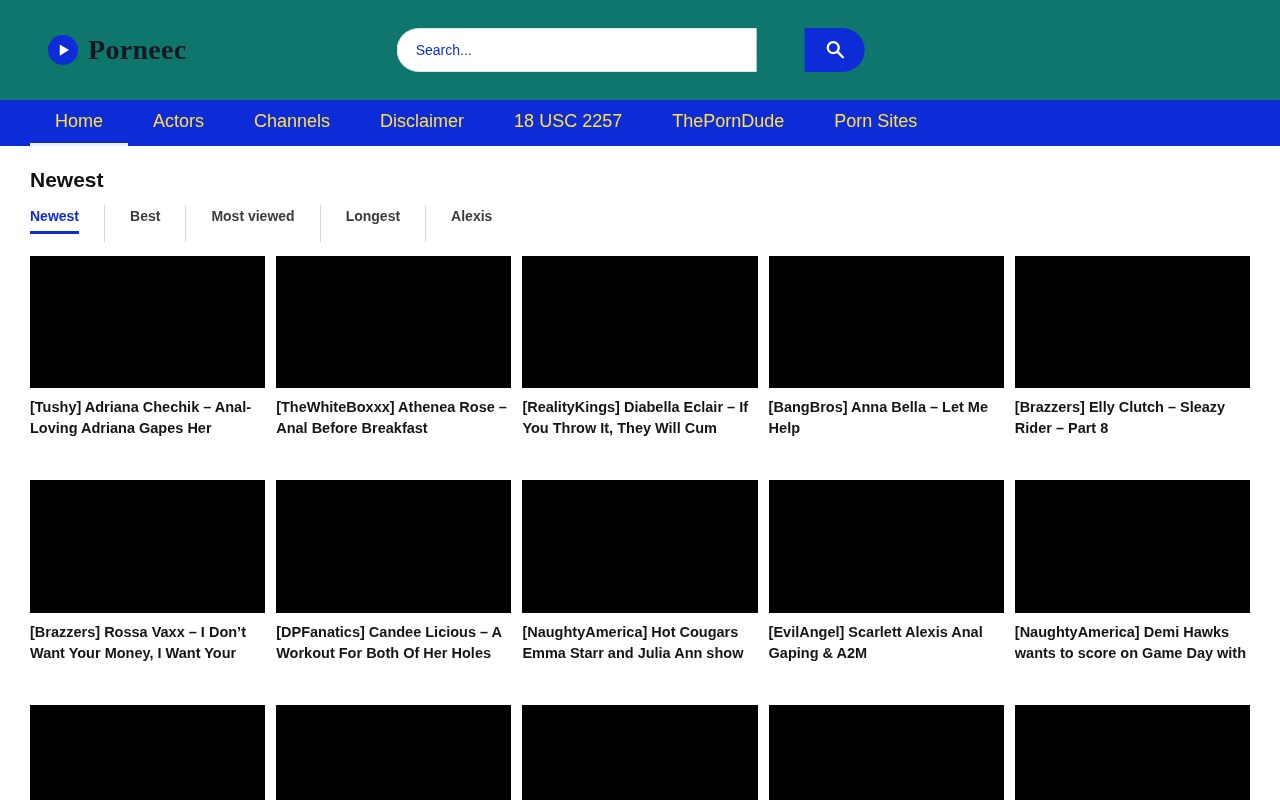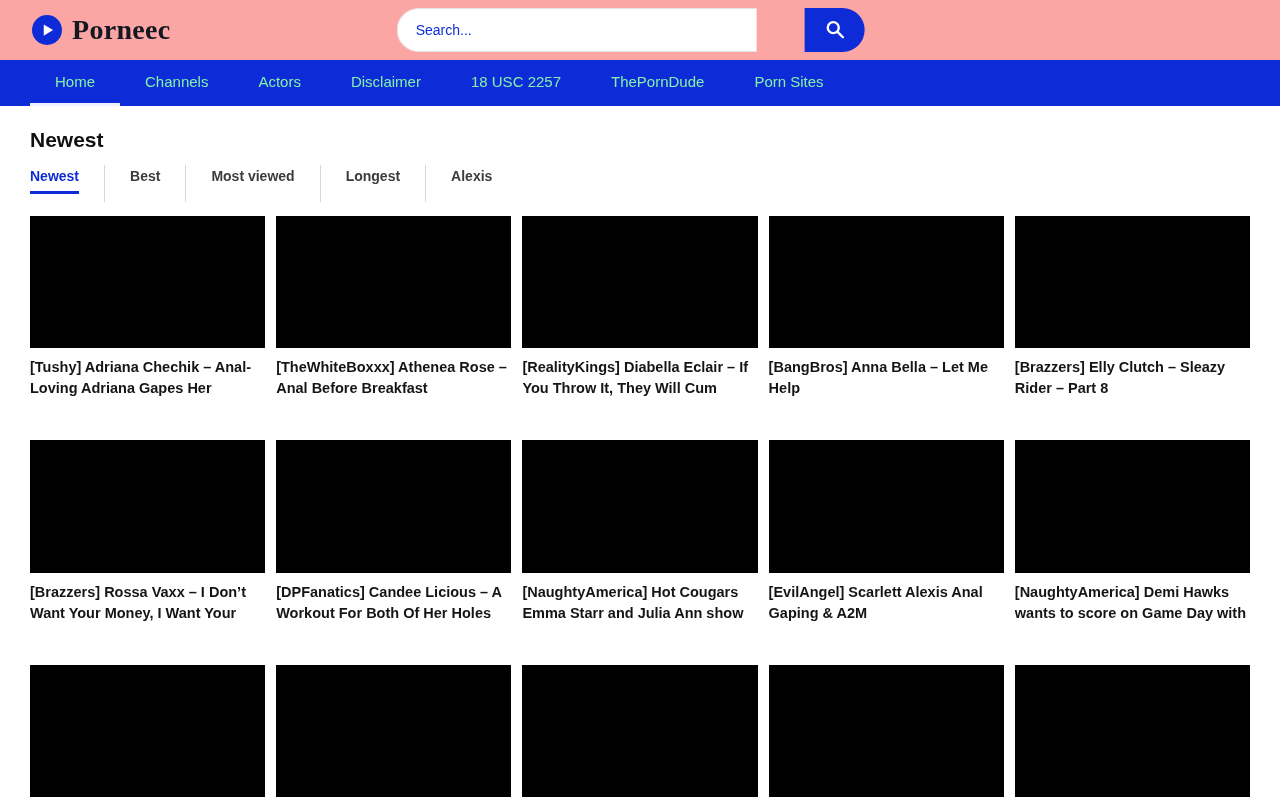--- a/index.html
+++ b/index.html
@@ -6,25 +6,25 @@
   * { box-sizing:border-box; margin:0; padding:0; }
   html,body { width:1280px; height:800px; }
   body {
     font-family:"Liberation Sans", sans-serif;
     background:#fff;
     overflow:hidden;
   }
 
   
   header {
-    height:60px;
-    background:#fca5a5;
+    height:100px;
+    background:#0f766e;
     display:flex;
     align-items:center;
-    padding:0 32px;
+    padding:0 48px;
     position:relative;
   }
   .logo { display:flex; align-items:center; gap:10px; cursor:pointer; }
   .logo svg { width:30px; height:30px; display:block; }
   .logo-text {
     font-family:"Liberation Serif", serif;
     font-weight:700;
     font-size:28px;
     color:#141821;
     letter-spacing:.3px;
@@ -65,22 +65,22 @@
 
   
   nav {
     height:46px;
     background:var(--accent);
     display:flex;
     align-items:stretch;
     padding:0 30px;
   }
   nav a {
-    color:#86efac;
-    font-size:15px;
+    color:#fde047;
+    font-size:18px;
     text-decoration:none;
     display:flex;
     align-items:center;
     padding:16px 25px;
     border-bottom:3px solid transparent;
     cursor:pointer;
   }
   nav a.active { border-bottom-color:#eef1ff; }
 
   
@@ -142,22 +142,22 @@
           <circle cx="10.5" cy="10.5" r="6"></circle>
           <line x1="15.2" y1="15.2" x2="21" y2="21"></line>
         </svg>
       </span>
     </button>
   </div>
 </header>
 
 <nav>
   <a class="active">Home</a>
+  <a>Actors</a>
   <a>Channels</a>
-  <a>Actors</a>
   <a>Disclaimer</a>
   <a>18 USC 2257</a>
   <a>ThePornDude</a>
   <a>Porn Sites</a>
 </nav>
 
 <main>
   <h1 class="page-heading">Newest</h1>
 
   <div class="tabs">

